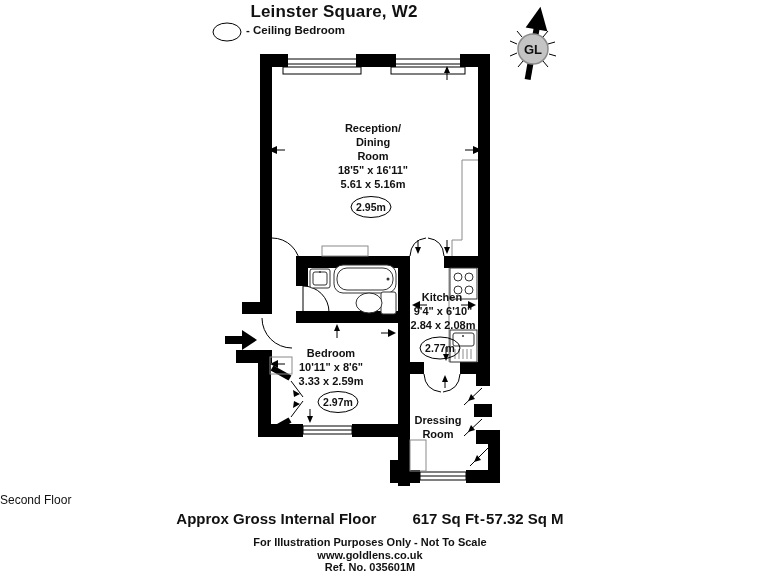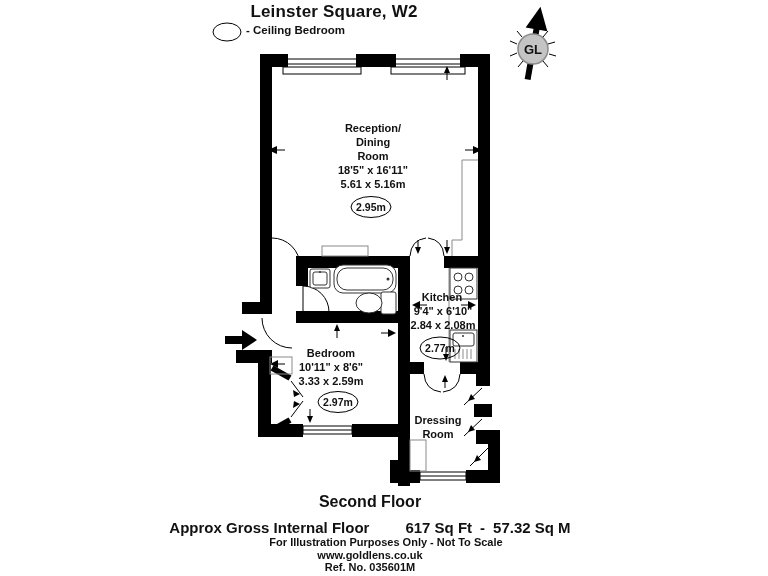--- a/index.html
+++ b/index.html
@@ -2,25 +2,25 @@
 <html><head>
 <meta charset="utf-8">
 <style>
   html,body{margin:0;padding:0;background:#fff;}
   body{width:768px;height:576px;position:relative;overflow:hidden;
        font-family:"Liberation Sans",sans-serif;color:#111;}
   .abs{position:absolute;}
   #plan-svg{position:absolute;left:0;top:0;}
   .title{left:0;top:2px;width:668px;text-align:center;font-size:17px;font-weight:600;letter-spacing:.2px;}
   .legend-label{left:246px;top:24px;font-size:11.5px;font-weight:600;}
-  .footer-floor{left:0;top:493px;width:740px;text-align:center;font-size:16px;font-weight:700;}
+  .footer-floor{left:0;top:493px;width:740px;text-align:left;font-size:12px;font-weight:400;}
   .footer-area{left:0;top:510px;width:740px;display:flex;justify-content:center;align-items:baseline;gap:36px;font-size:15px;font-weight:700;}
-  .footer-area .val{display:flex;gap:8px;margin-top:9px;}
+  .footer-area .val{display:flex;gap:1px;}
   .footer-small{left:0;width:740px;text-align:center;font-size:11px;font-weight:600;}
-  .f1{top:536px;padding-left:16px;} .f2{top:549px;} .f3{top:561px;}
+  .f1{top:536px;} .f2{top:549px;} .f3{top:561px;}
   svg text{font-family:"Liberation Sans",sans-serif;font-weight:600;fill:#111;}
   .rmname{font-size:11px;} .rmdims{font-size:11px;} .ell-txt{font-size:10.5px;}
   .wall{fill:#000;stroke:none;}
   .thin{stroke:#000;stroke-width:1;fill:none;}
   .gray{stroke:#8a8a8a;stroke-width:1;fill:none;}
   .fix{stroke:#333;stroke-width:1;fill:#fff;}
   .dim{fill:#000;}
   .dimline{stroke:#000;stroke-width:1;}
 </style>
 </head>

